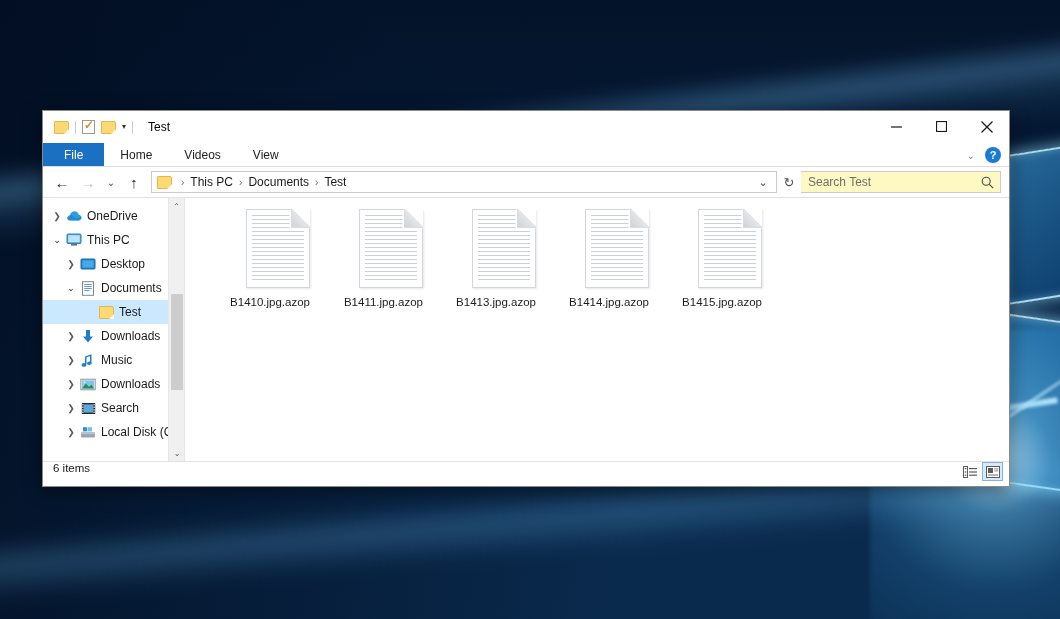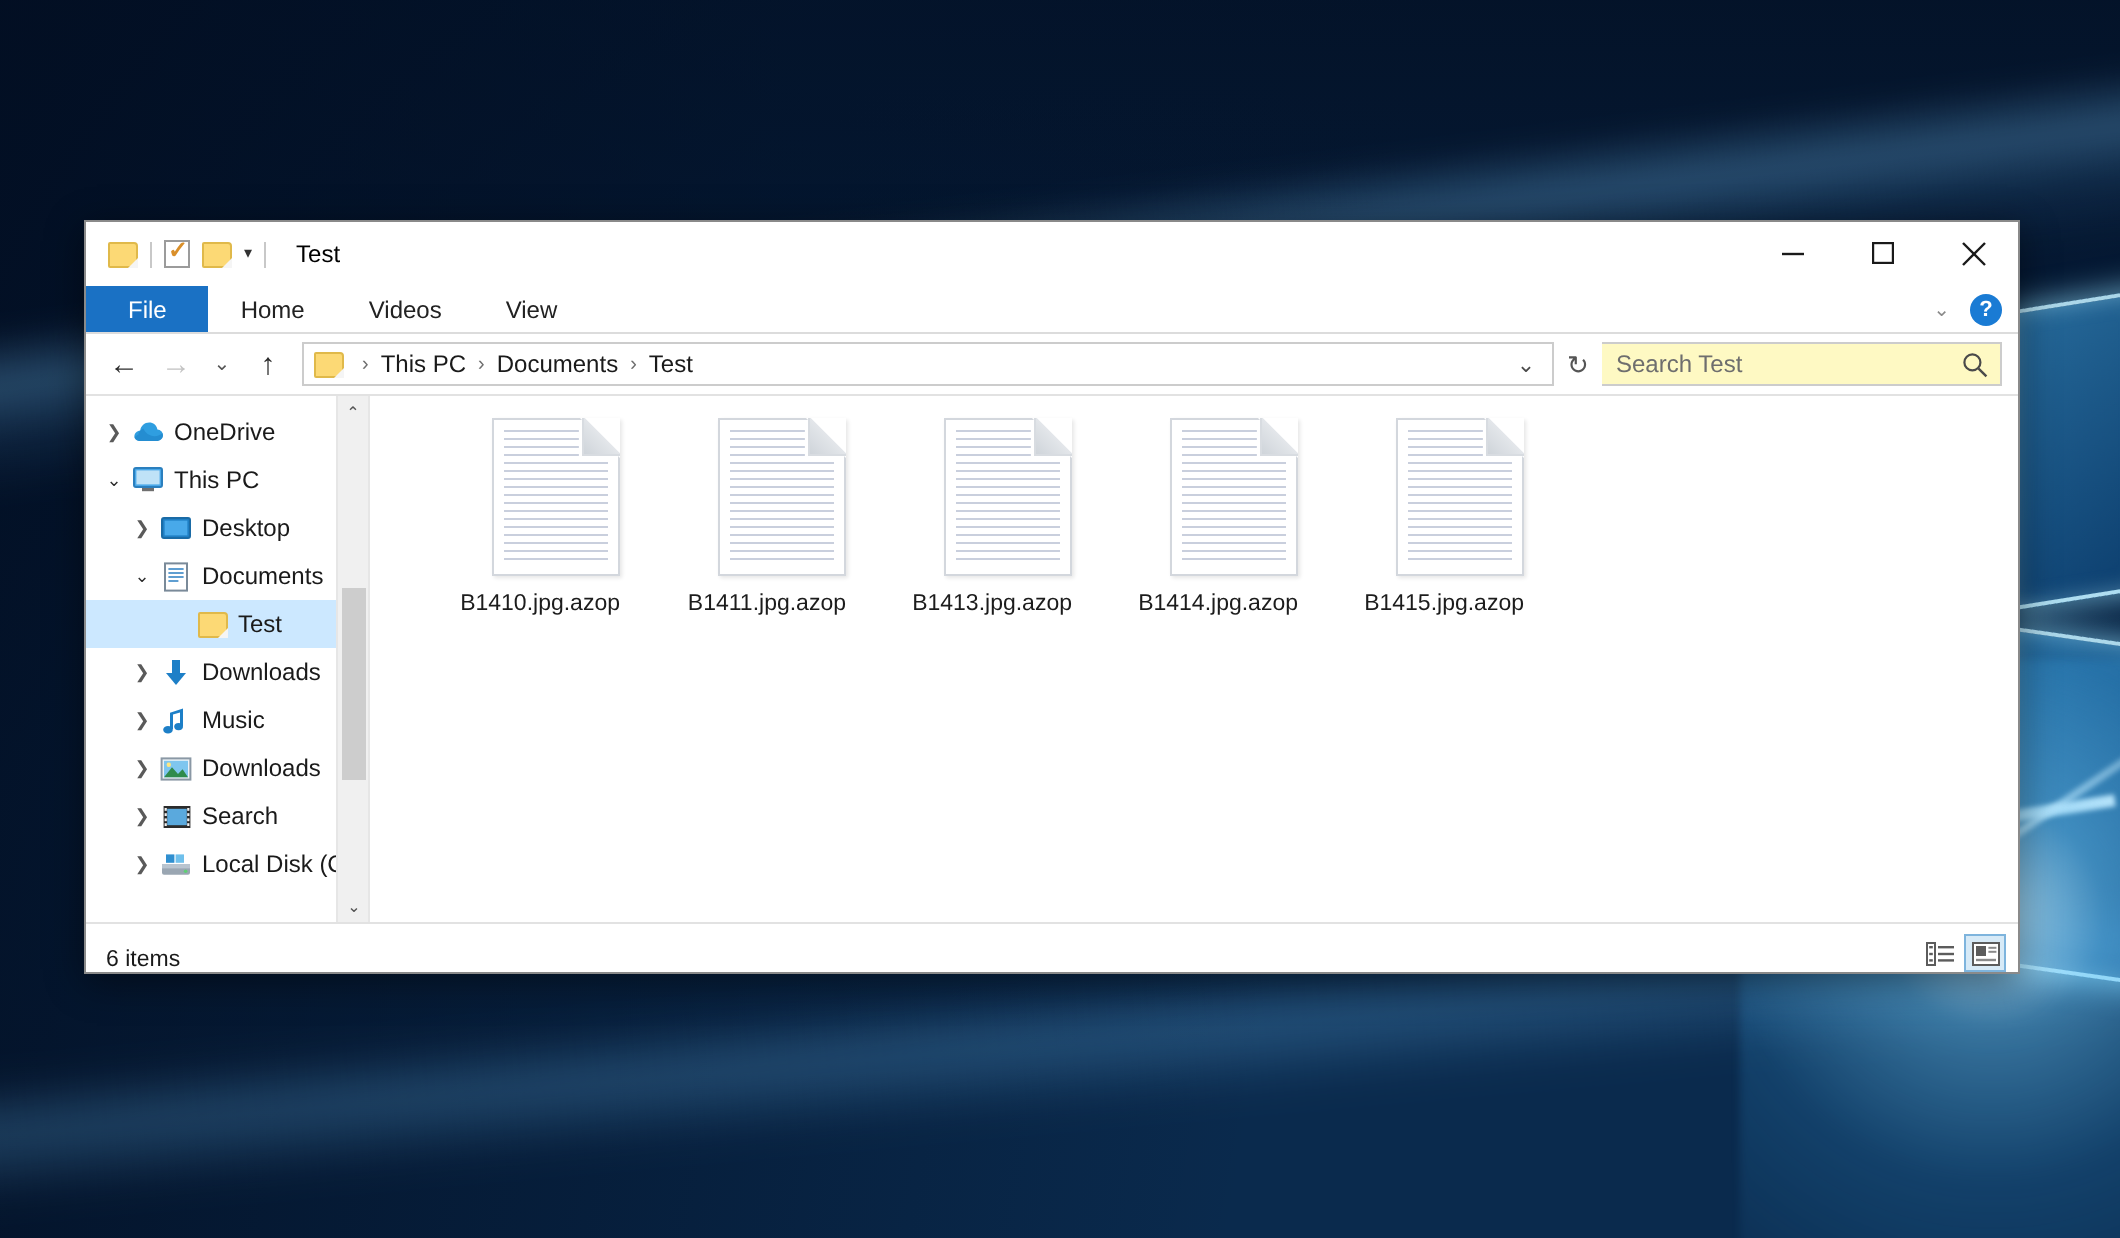--- a/index.html
+++ b/index.html
@@ -221,21 +221,21 @@
       #c9cfdd 0px, #c9cfdd 1px,
       rgba(255,255,255,0) 1px, rgba(255,255,255,0) 4px
     );
   }
   .doc-lines.clip-top { clip-path: polygon(0 0, 72% 0, 72% 22%, 100% 22%, 100% 100%, 0 100%); }
   .fname { margin-top: 8px; font-size: 11.5px; color: #1c1c1c; text-align: center; }
 
   
   .statusbar {
     height: 25px; flex: 0 0 25px; border-top: 1px solid #e2e2e2;
-    display: flex; align-items: flex-end; padding: 0 6px 0 10px; background: #fff;
+    display: flex; align-items: flex-start; padding: 0 6px 0 10px; background: #fff;
     font-size: 11.5px; color: #1a1a1a;
   }
   .view-btns { margin-left: auto; display: flex; align-items: center; gap: 2px; }
   .view-btn {
     width: 21px; height: 19px; display: flex; align-items: center; justify-content: center;
   }
   .view-btn.active { background: #d7eaf7; border: 1px solid #7eb4dd; }
 </style>
 </head>
 <body>

